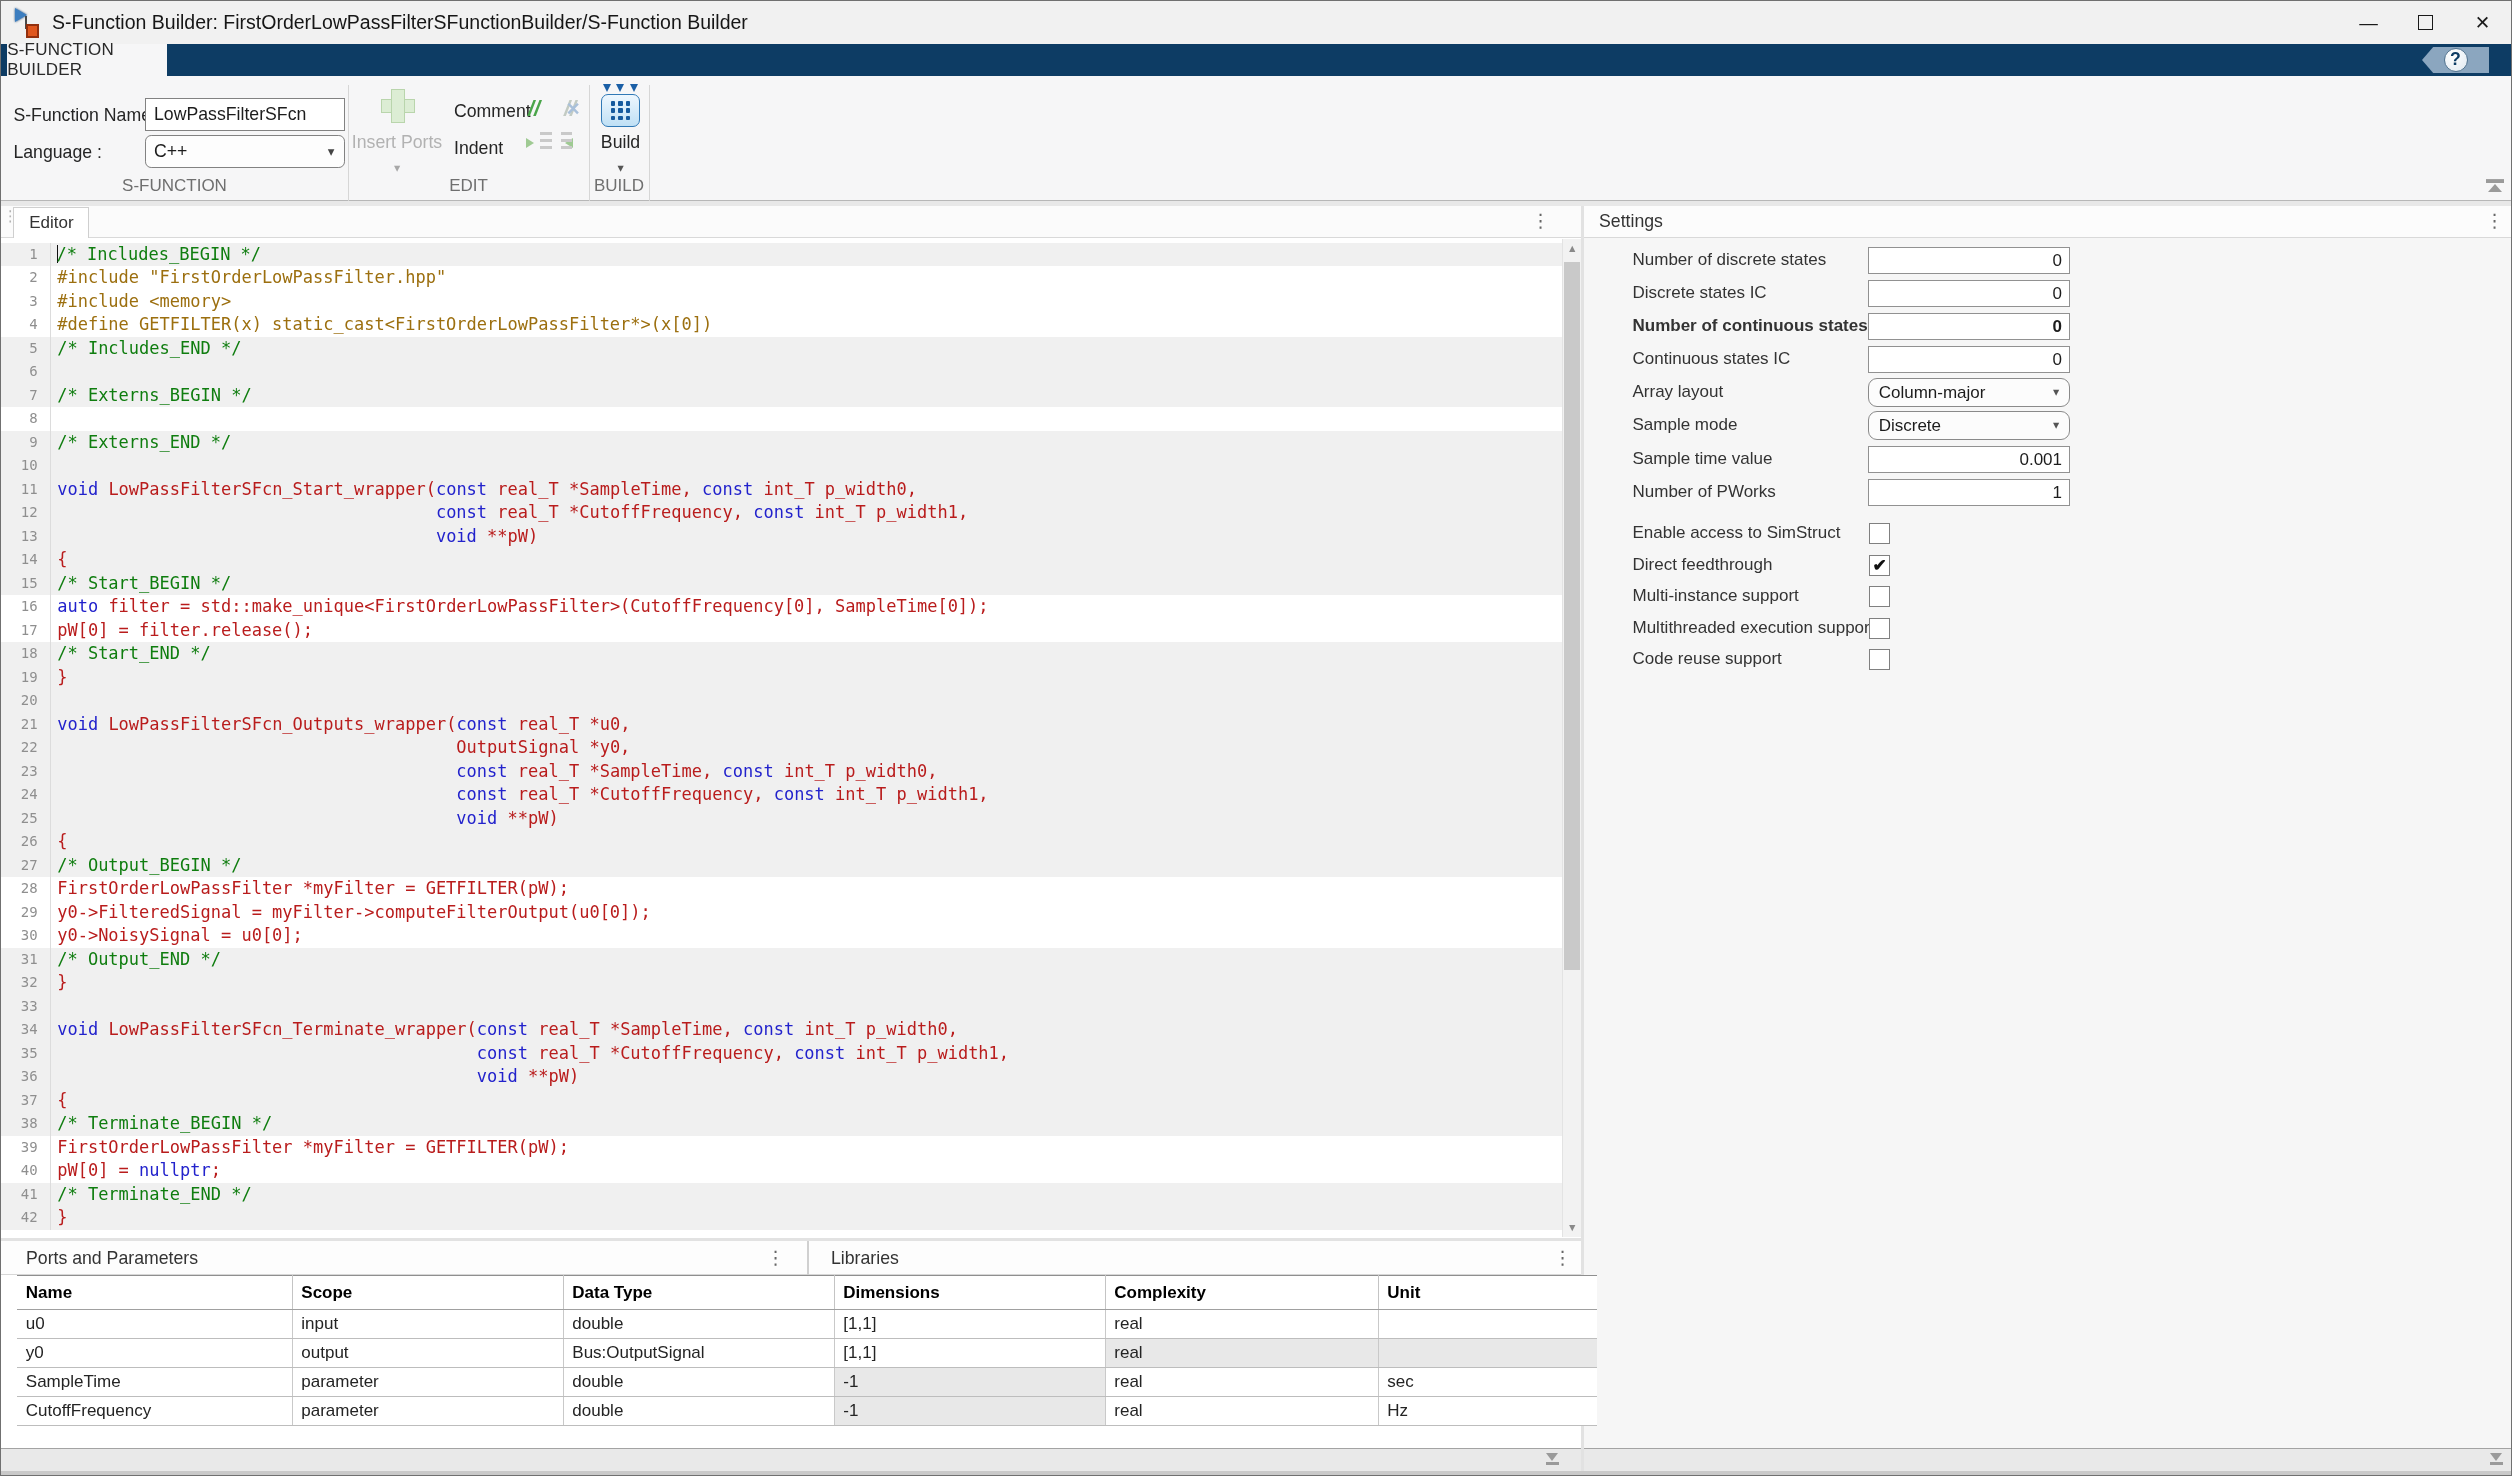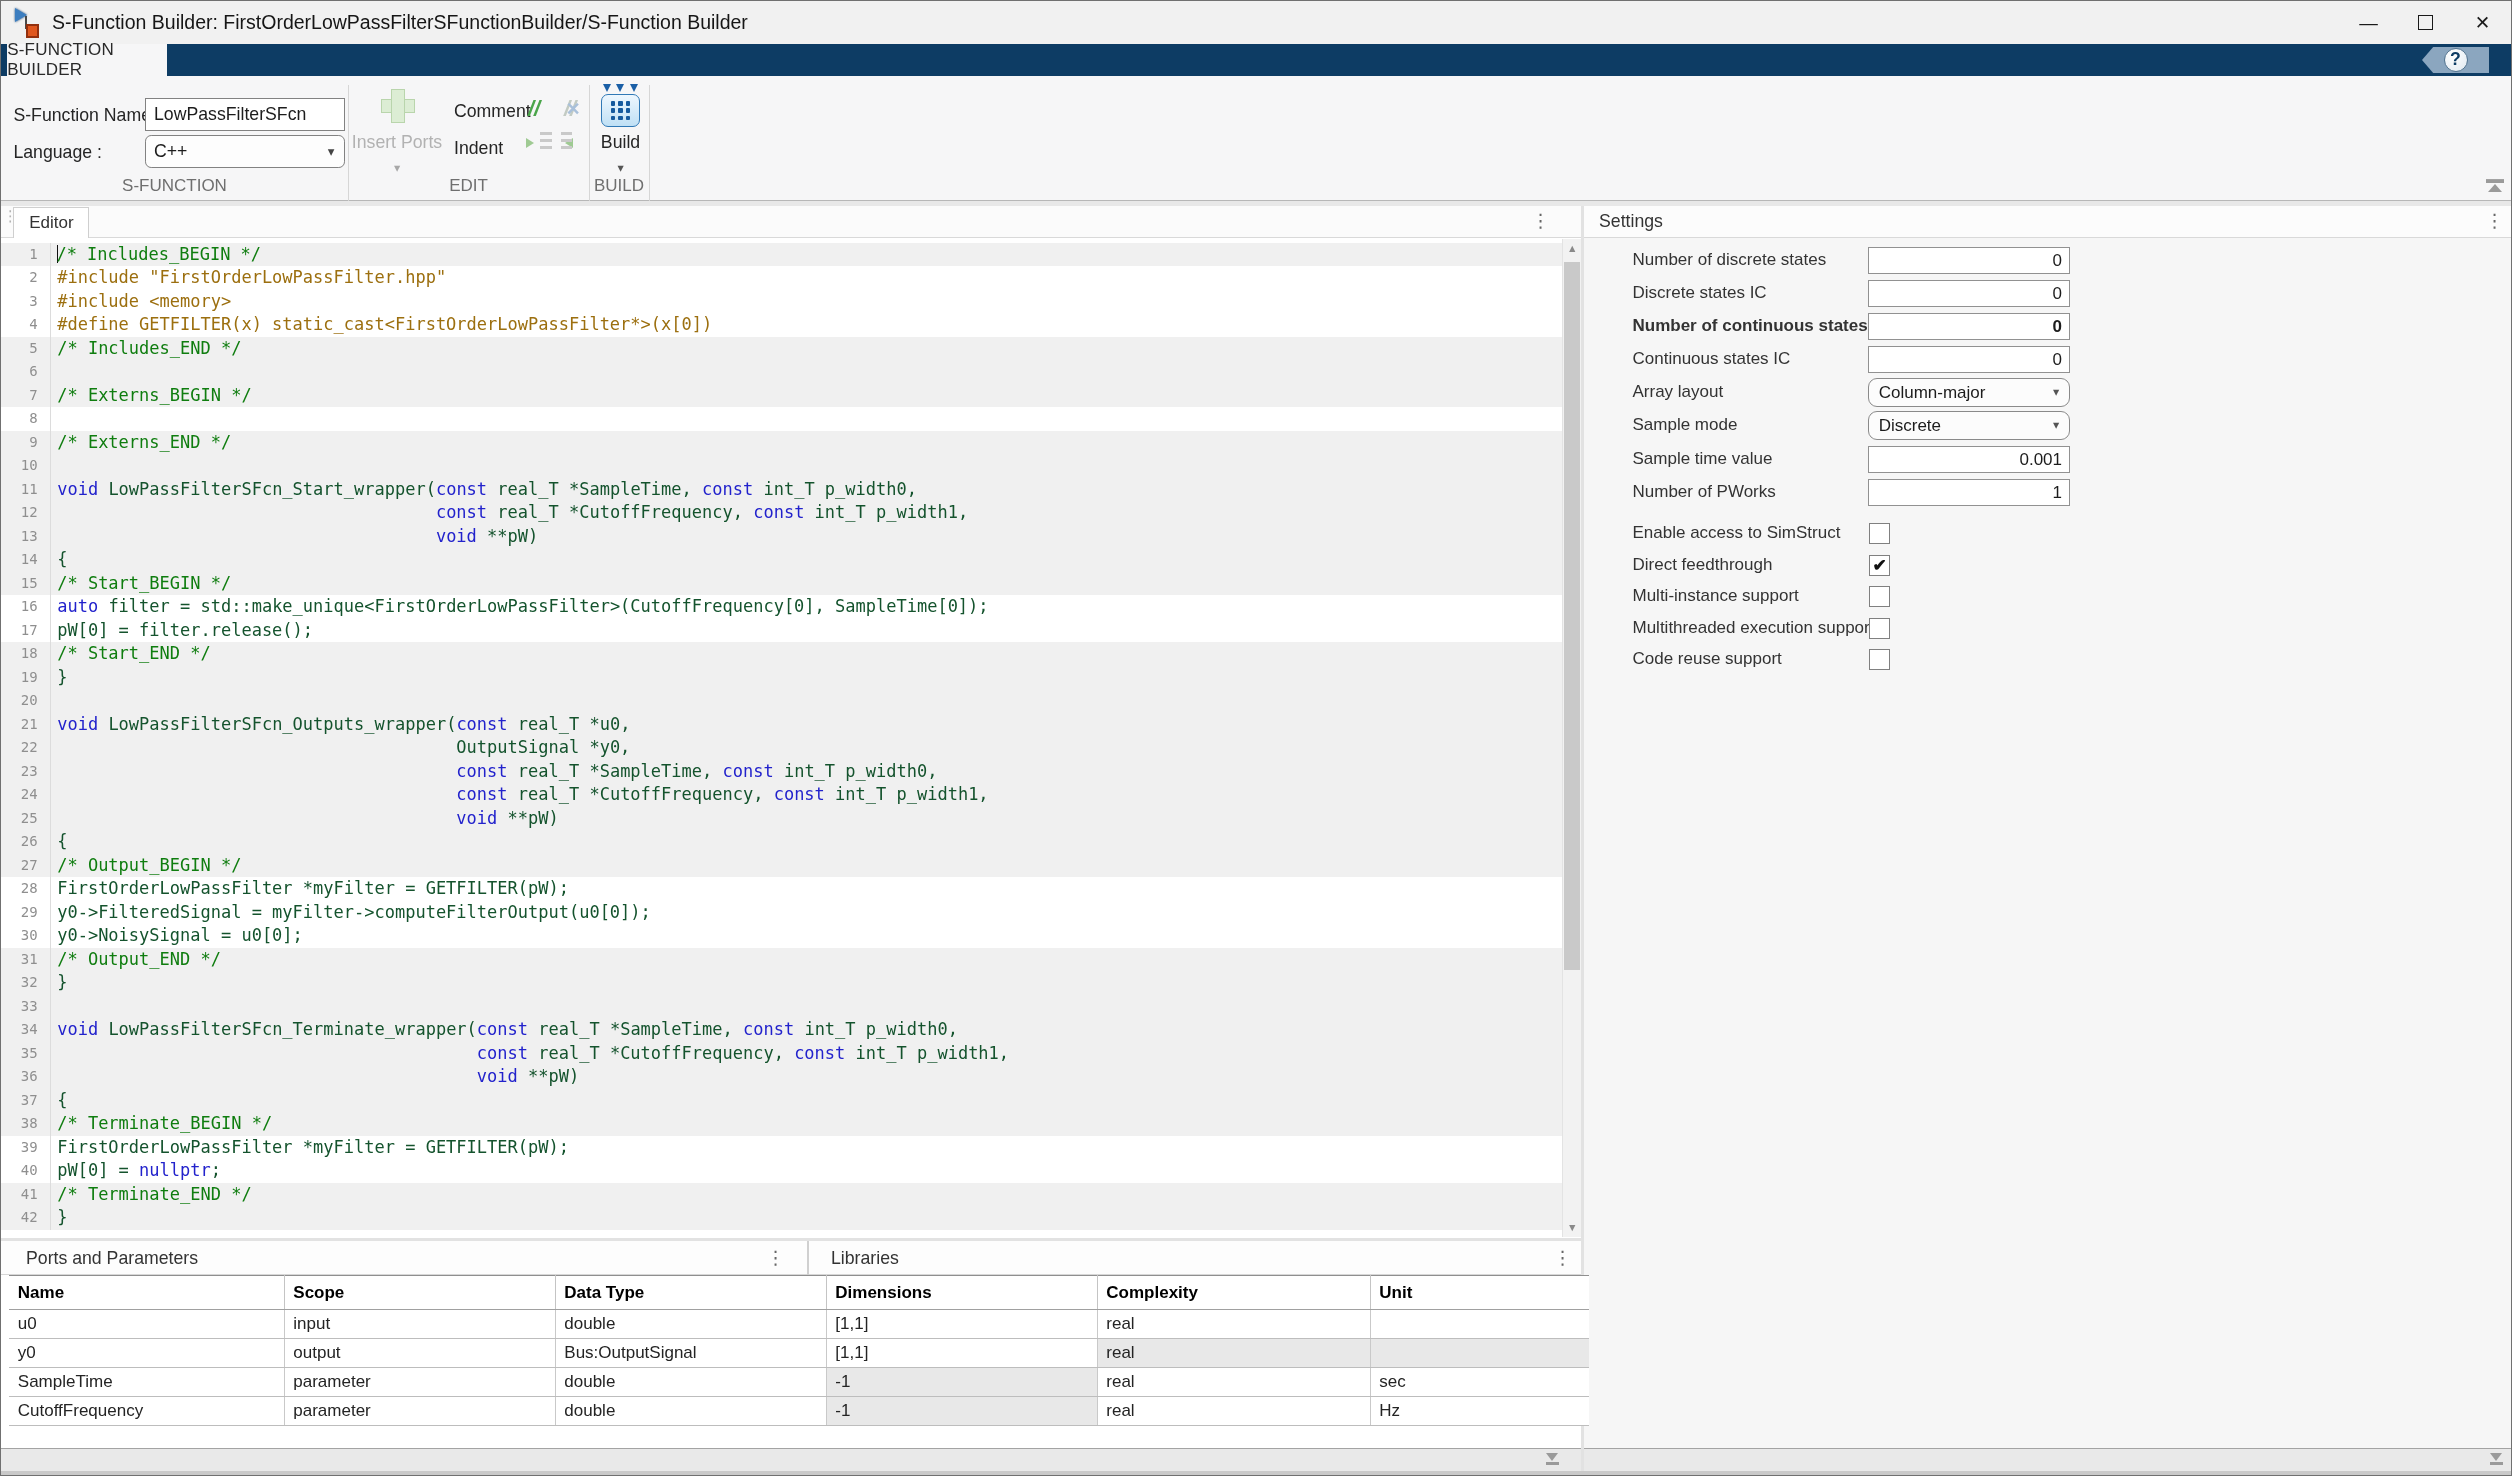--- a/index.html
+++ b/index.html
@@ -69,21 +69,21 @@
   .drag-dots { position:absolute; left:1.8px; top:5.3px; font-size:15px; color:#b3b3b3; line-height:9.7px; }
   .ed-tab { position:absolute; left:12.4px; top:0.9px; height:31px; width:76px; background:#fff; border:0.9px solid #cfcfcf; border-bottom:none; display:flex; align-items:center; justify-content:center; font-size:17px; color:#333; }
   .kebab { position:absolute; top:4.4px; font-size:18.6px; color:#666; width:23px; text-align:center; cursor:default; }
   .ed-kebab { right:29px; }
   .ed-body { position:absolute; left:0; top:33px; right:19.5px; bottom:0; overflow:hidden; background:#fff; padding-top:3.5px; }
   .line { display:flex; height:23.5px; line-height:23.5px; }
   .line.g { background:#f0f0f0; }
   .line.w { background:#ffffff; }
   .ln { flex:0 0 50px; padding-right:12.4px; text-align:right; font-family:"DejaVu Sans Mono", monospace; font-size:14px; color:#8f8f8f; border-right:0.9px solid #dcdcdc; }
   .code { flex:1; font-family:"DejaVu Sans Mono", monospace; font-size:17px; white-space:pre; padding-left:6.2px; color:#1c1c1c; overflow:hidden; }
-  .code .k { color:#2222cc; } .code .c { color:#0f7d0f; } .code .p { color:#9c6f0f; } .code .t { color:#14532d;margin-top:48px; }
+  .code .k { color:#2222cc; } .code .c { color:#0f7d0f; } .code .p { color:#9c6f0f; } .code .t { color:#b91c1c;margin-top:48px; }
   .caret-bar { display:inline-block; width:0; border-left:1.8px solid #111; height:17.7px; vertical-align:-3.5px; margin-right:-1.8px; }
   .vsb { position:absolute; right:0; top:33px; width:19.5px; bottom:0; background:#f2f2f2; border-left:0.9px solid #e3e3e3; }
   .vsb .arr { position:absolute; left:0; width:19.5px; height:19.5px; text-align:center; font-size:10.6px; line-height:19.5px; color:#8a8a8a; }
   .vsb .up { top:0; } .vsb .down { bottom:0; }
   .vsb .thumb { position:absolute; left:1.8px; width:16px; top:23px; height:708px; background:#c9c9c9; }
   
   .settings { position:absolute; left:1583px; top:205px; width:929px; height:1242px; background:#f6f6f6; }
   .settings .panel-header { background:#fcfcfc; }
   .set-title { position:absolute; left:15px; top:0; line-height:31px; font-size:17.7px; color:#333; }
   .set-kebab { right:7px; }
@@ -96,21 +96,21 @@
   .scb { position:absolute; left:256px; top:3.5px; width:21px; height:21px; background:#fff; border:0.9px solid #808080; font-size:17px; line-height:19.5px; text-align:center; color:#111; font-weight:bold; }
   
   .hgap-bottom { position:absolute; left:0; top:1237px; width:1580px; height:3.5px; background:#e2e2e2; }
   .bottom-left { position:absolute; left:0; top:1240px; width:1580px; height:207px; background:#fff; }
   .bl-header { position:absolute; left:0; top:0; width:100%; height:34px; background:#fdfdfd; border-bottom:0.9px solid #d7d7d7;padding-left:9px; }
   .bl-title { position:absolute; left:25px; line-height:34px; font-size:17.7px; color:#333; }
   .bl-kebab-left { left:763px; top:6.2px; }
   .hdr-div { position:absolute; left:806px; top:0; width:1.8px; height:34px; background:#d0d0d0; }
   .br-title { position:absolute; left:830px; line-height:34px; font-size:17.7px; color:#333; }
   .bl-kebab-right { left:1550px; top:6.2px; }
-  .pp-table { position:absolute; left:8px; top:34px; width:1580px; border-collapse:collapse; table-layout:fixed; border-top:1.8px solid #8f8f8f; border-bottom:1.8px solid #8f8f8f; }
+  .pp-table { position:absolute; left:16px; top:34px; width:1580px; border-collapse:collapse; table-layout:fixed; border-top:1.8px solid #8f8f8f; border-bottom:1.8px solid #8f8f8f; }
   .pp-table th { height:34px; font-size:17px; font-weight:bold; color:#000; text-align:left; padding-left:8.8px; background:#fff; border-right:0.9px solid #c4c4c4; border-bottom:1.8px solid #a0a0a0; }
   .pp-table td { height:29px; font-size:17px; color:#242424; padding-left:8.8px; background:#fff; border-right:0.9px solid #c9c9c9; border-bottom:0.9px solid #bdbdbd; }
   .pp-table td.gray { background:#e8e8e8; }
   .pp-table th:last-child, .pp-table td:last-child { border-right:none; }
   
   .bar { position:absolute; top:1447px; height:23px; background:#e9e9e9; border-top:1.8px solid #a3a3a3; }
   .bar-left { left:0; width:1580px; }
   .bar-right { left:1583px; width:929px; }
   .expand-icon { position:absolute; top:4.4px; width:15px; height:13.3px; }
   .expand-icon .bar2 { position:absolute; left:0.9px; top:8.8px; width:13.3px; height:2.7px; background:#9a9a9a; }

